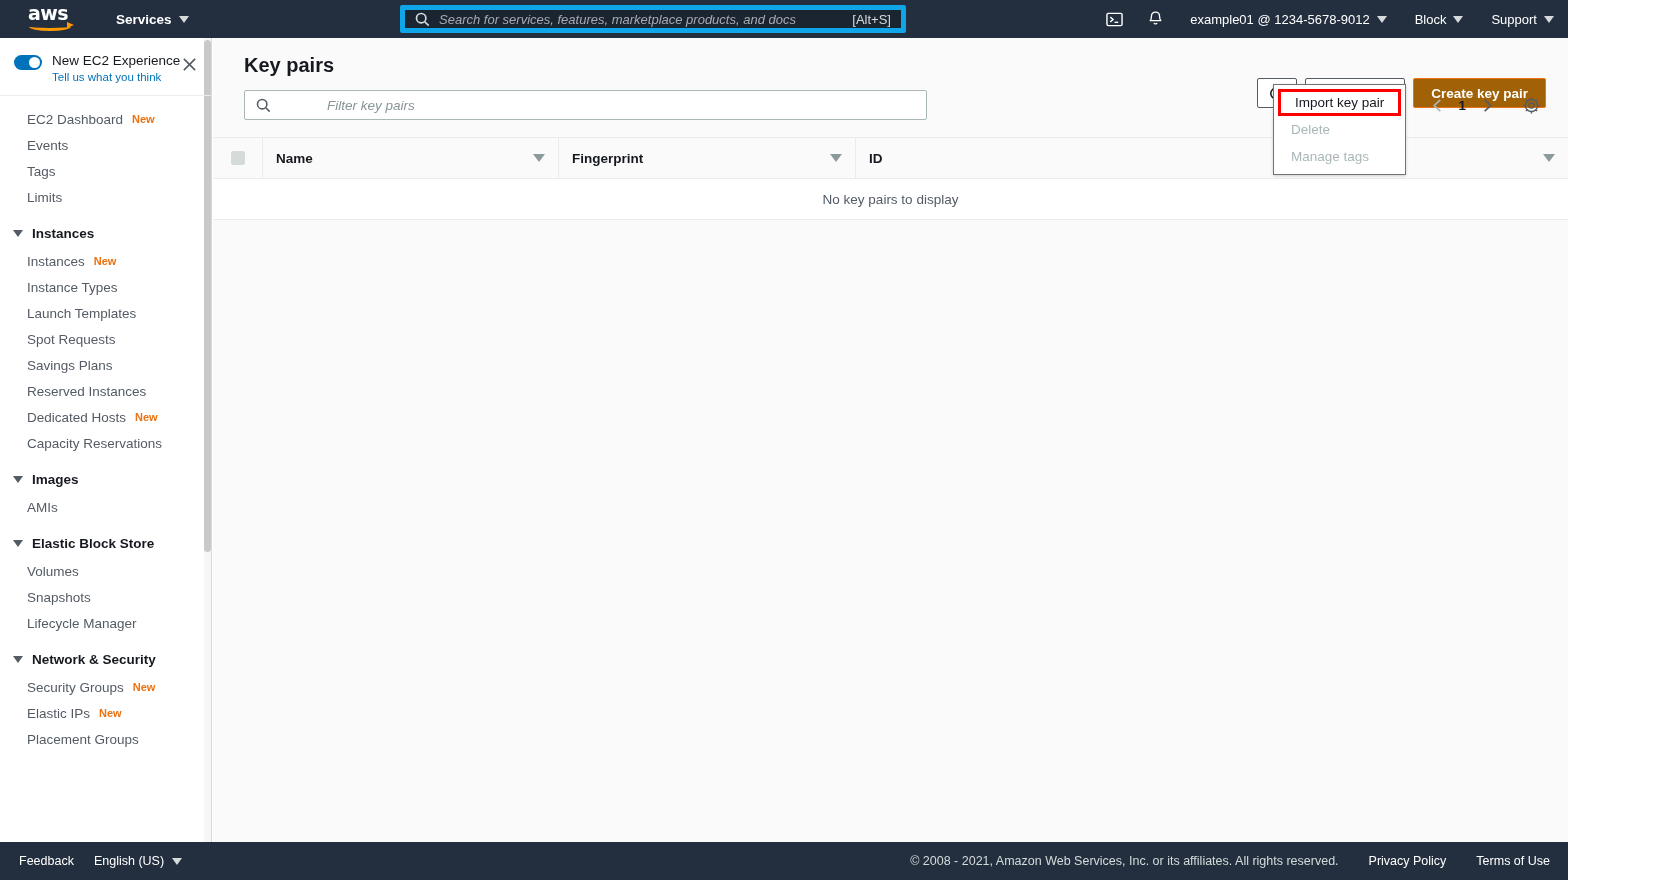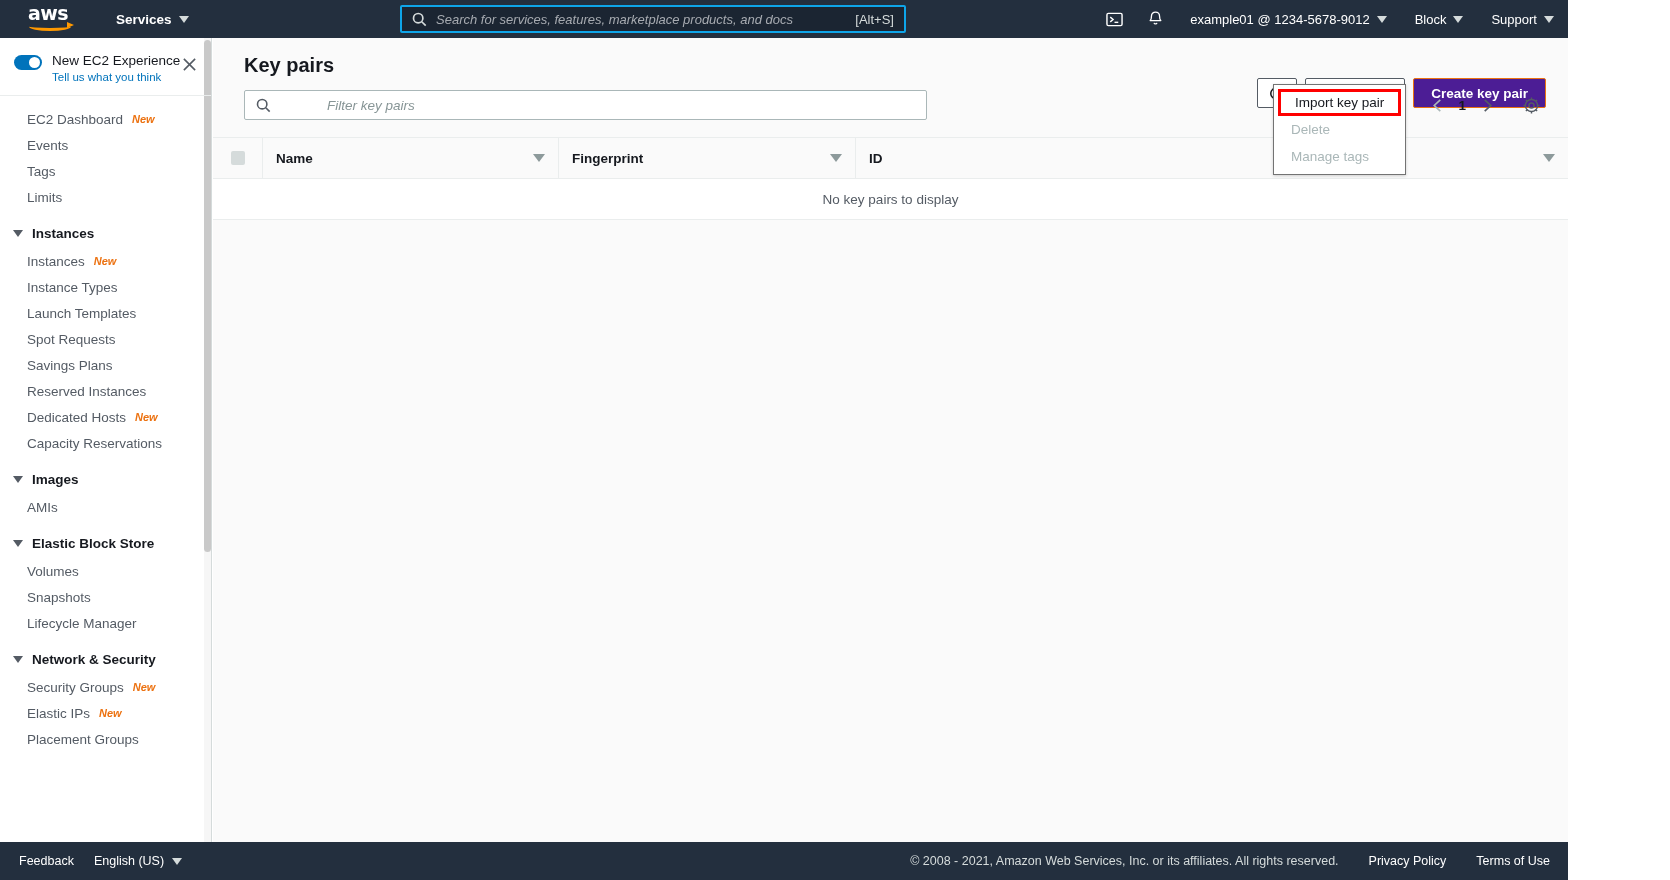--- a/index.html
+++ b/index.html
@@ -36,21 +36,21 @@
   .caret-d {
     width: 0; height: 0; border-left: 5px solid transparent;
     border-right: 5px solid transparent; border-top: 7px solid #d5dbdb;
   }
   .caret-u {
     width: 0; height: 0; border-left: 5px solid transparent;
     border-right: 5px solid transparent; border-bottom: 7px solid #16191f;
   }
   .searchwrap {
     position: absolute; left: 400px; top: 5px; width: 506px; height: 28px;
-    background: #1b2532; border: 2px solid #0ea5e9; border-radius: 2px;
+    background: #1b2532; border: 5px solid #0ea5e9; border-radius: 2px;
     display: flex; align-items: center; padding: 0 10px;
   }
   .searchwrap svg { flex: 0 0 auto; }
   .searchwrap .ph {
     color: #a7abb1; font-size: 13px; font-style: italic; margin-left: 9px; flex: 1;
   }
   .searchwrap .alt { color: #d5dbdb; font-size: 13px; }
   .nav-right {
     position: absolute; right: 0; top: 0; height: 38px;
     display: flex; align-items: center; gap: 0;
@@ -84,21 +84,21 @@
   .exp-close {
     position: absolute; right: 14px; top: 19px; cursor: pointer;
     width: 15px; height: 15px;
   }
   .nav-list { padding-top: 10px; }
   .nav-link {
     display: flex; align-items: center; padding: 5.5px 0 5.5px 27px;
     font-size: 13.5px; color: #545b64; cursor: pointer;
   }
   .nav-link .badge {
-    color: #ec7211; font-size: 11px; font-weight: 700; margin-left: 9px; font-style: italic;
+    color: #ec7211; font-size: 11px; font-weight: 700; margin-left: 9px;
   }
   .nav-group {
     display: flex; align-items: center; gap: 9px; padding: 16px 0 7px 13px;
     font-size: 13.5px; color: #16191f; font-weight: 700; cursor: pointer;
   }
   .tri {
     width: 0; height: 0; border-left: 5px solid transparent;
     border-right: 5px solid transparent; border-top: 7px solid #545b64;
   }
   .sb-scroll {
@@ -123,21 +123,21 @@
   .head-actions { display: flex; align-items: center; gap: 8px; position: relative; }
   .btn {
     height: 30px; border: 1px solid #545b64; background: #fff; border-radius: 2px;
     font-size: 13.5px; font-weight: 700; color: #16191f; cursor: pointer;
     display: flex; align-items: center; justify-content: center; padding: 0 14px;
     font-family: "Liberation Sans", sans-serif;
     margin-top: 24px;
   }
   .btn-icon { width: 40px; padding: 0; }
   .btn-primary {
-    background: #4c1d95; border-color: #ec7211; color: #fff; padding: 0 17px;
+    background: #a16207; border-color: #ec7211; color: #fff; padding: 0 17px;
   }
   .btn-actions { gap: 11px; }
   .dropdown {
     position: absolute; top: 30px; right: 140px; width: 133px;
     background: #fff; border: 1px solid #737373; box-shadow: 0 1px 3px rgba(0,0,0,.18);
     padding: 4px 0; z-index: 40;
   }
   .dd-item {
     font-size: 13.5px; color: #16191f; padding: 6px 17px; cursor: pointer;
     white-space: nowrap;

